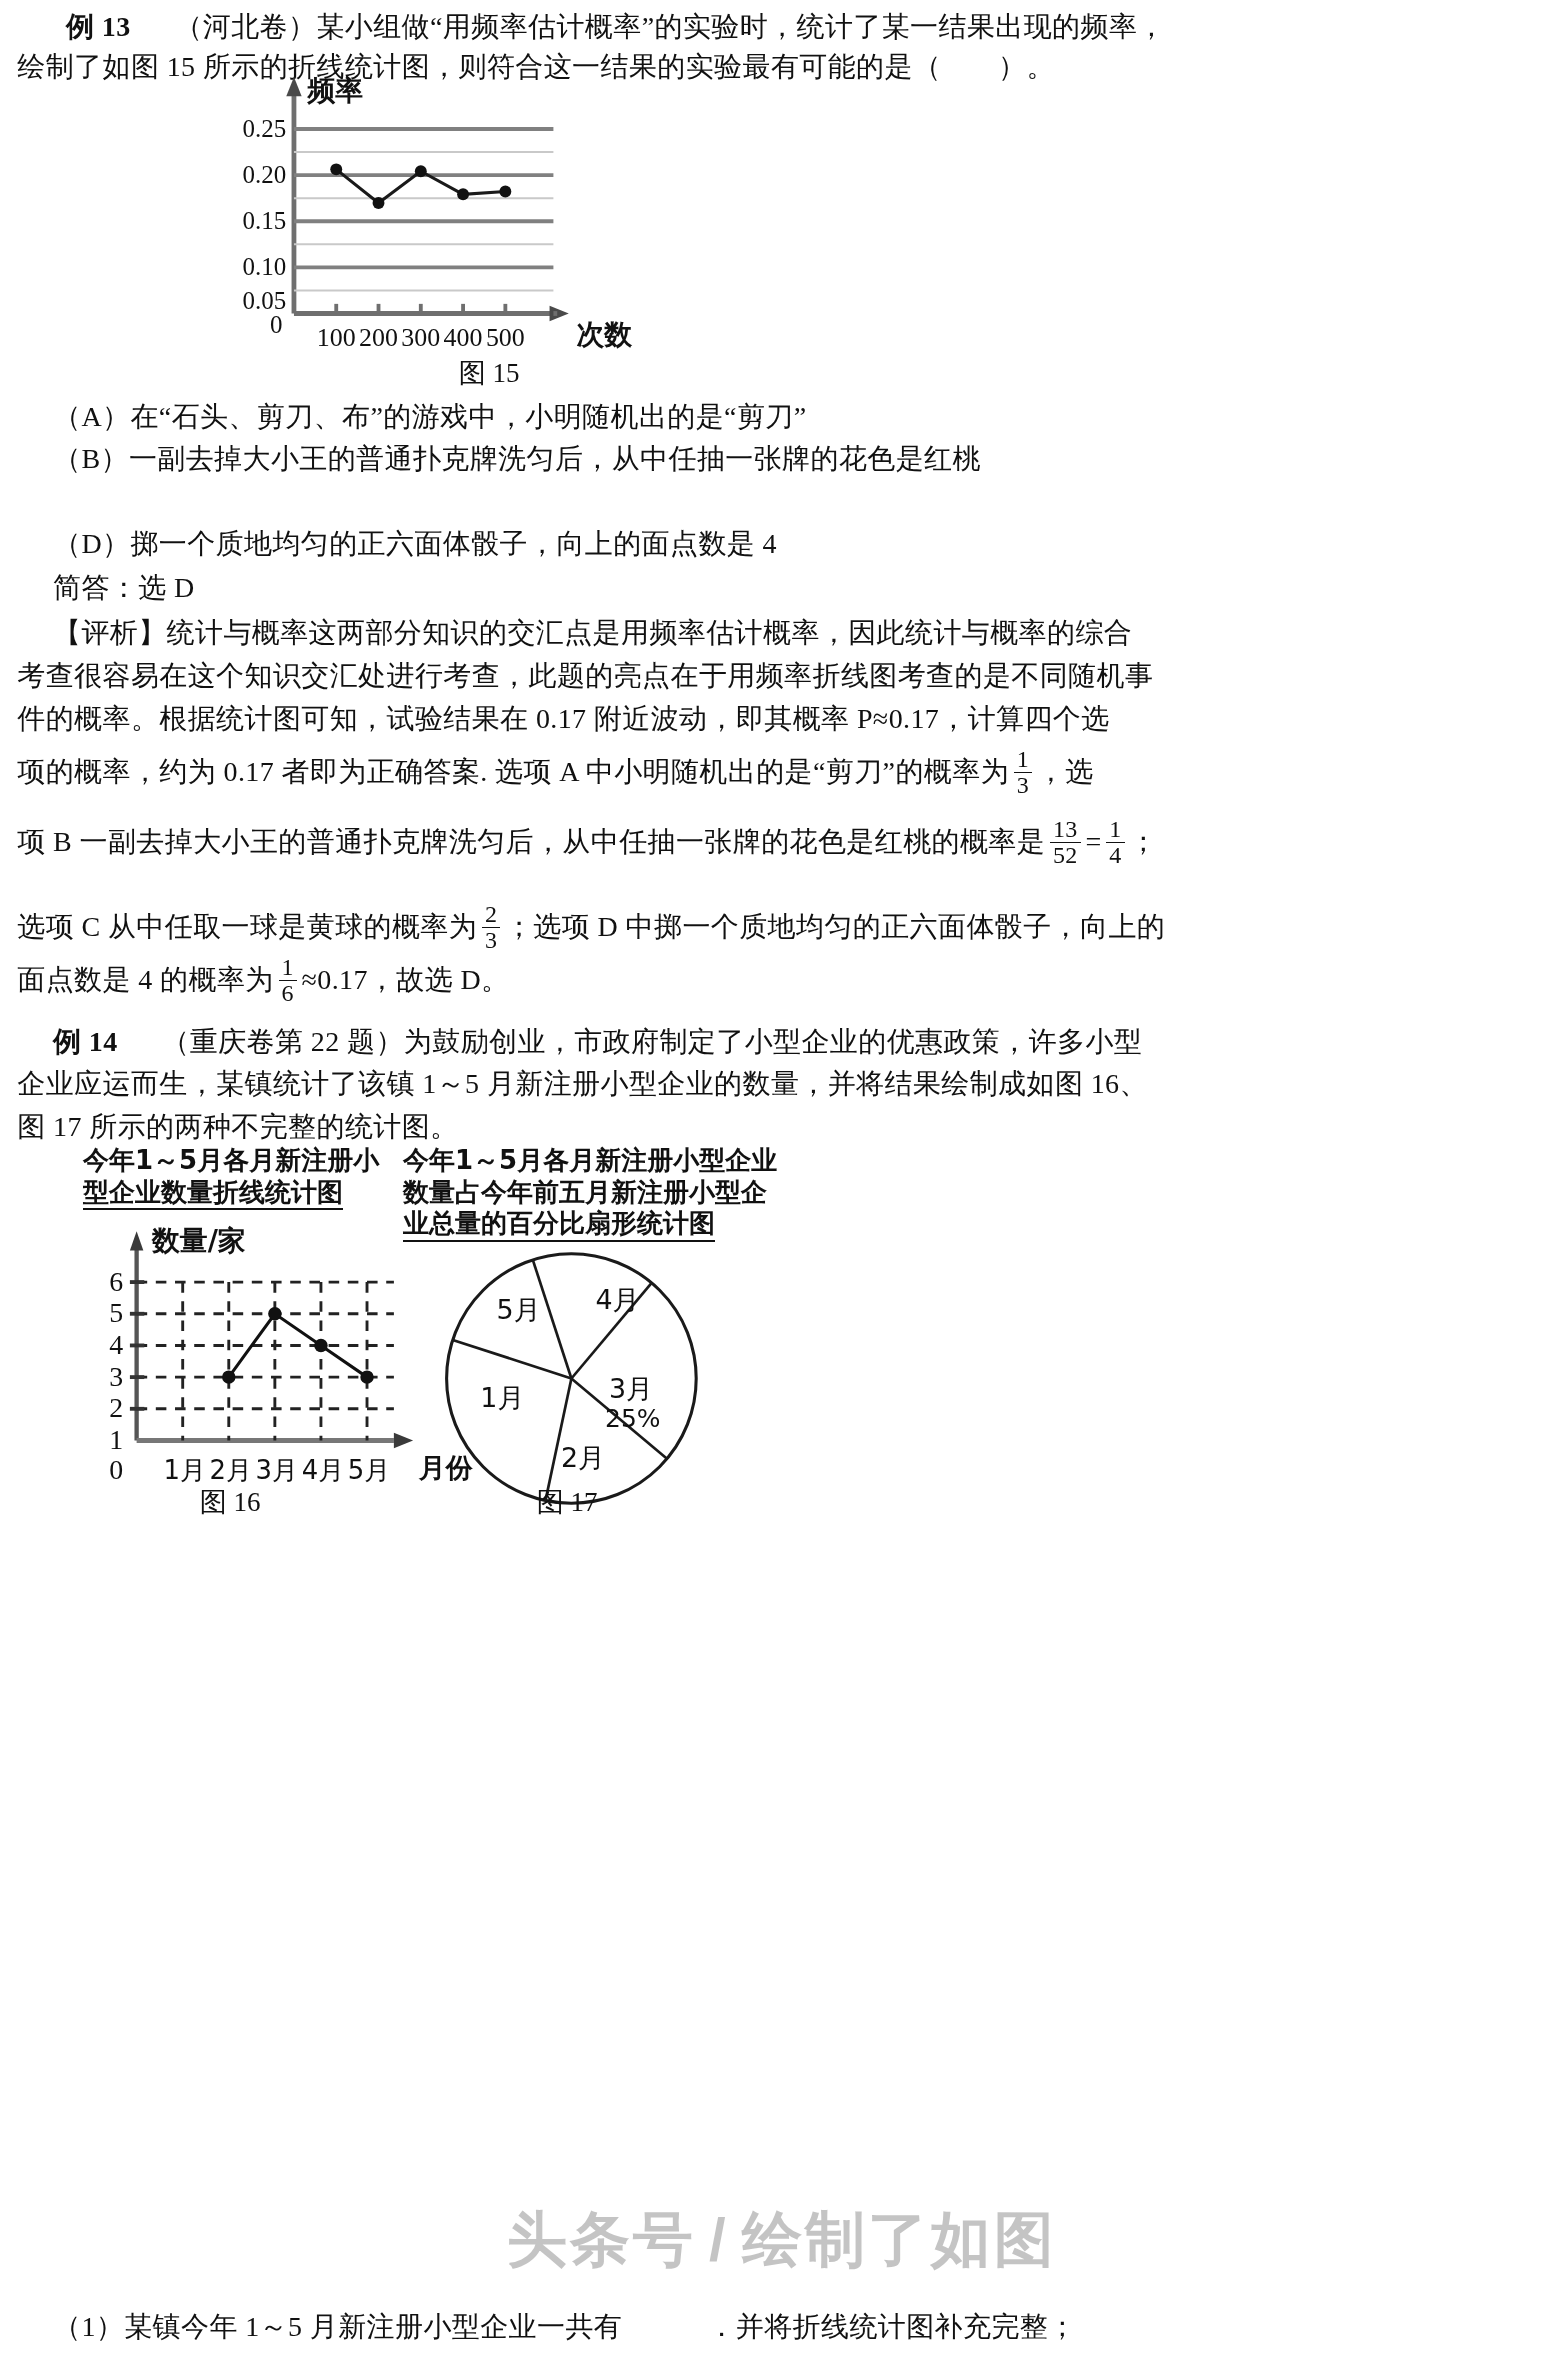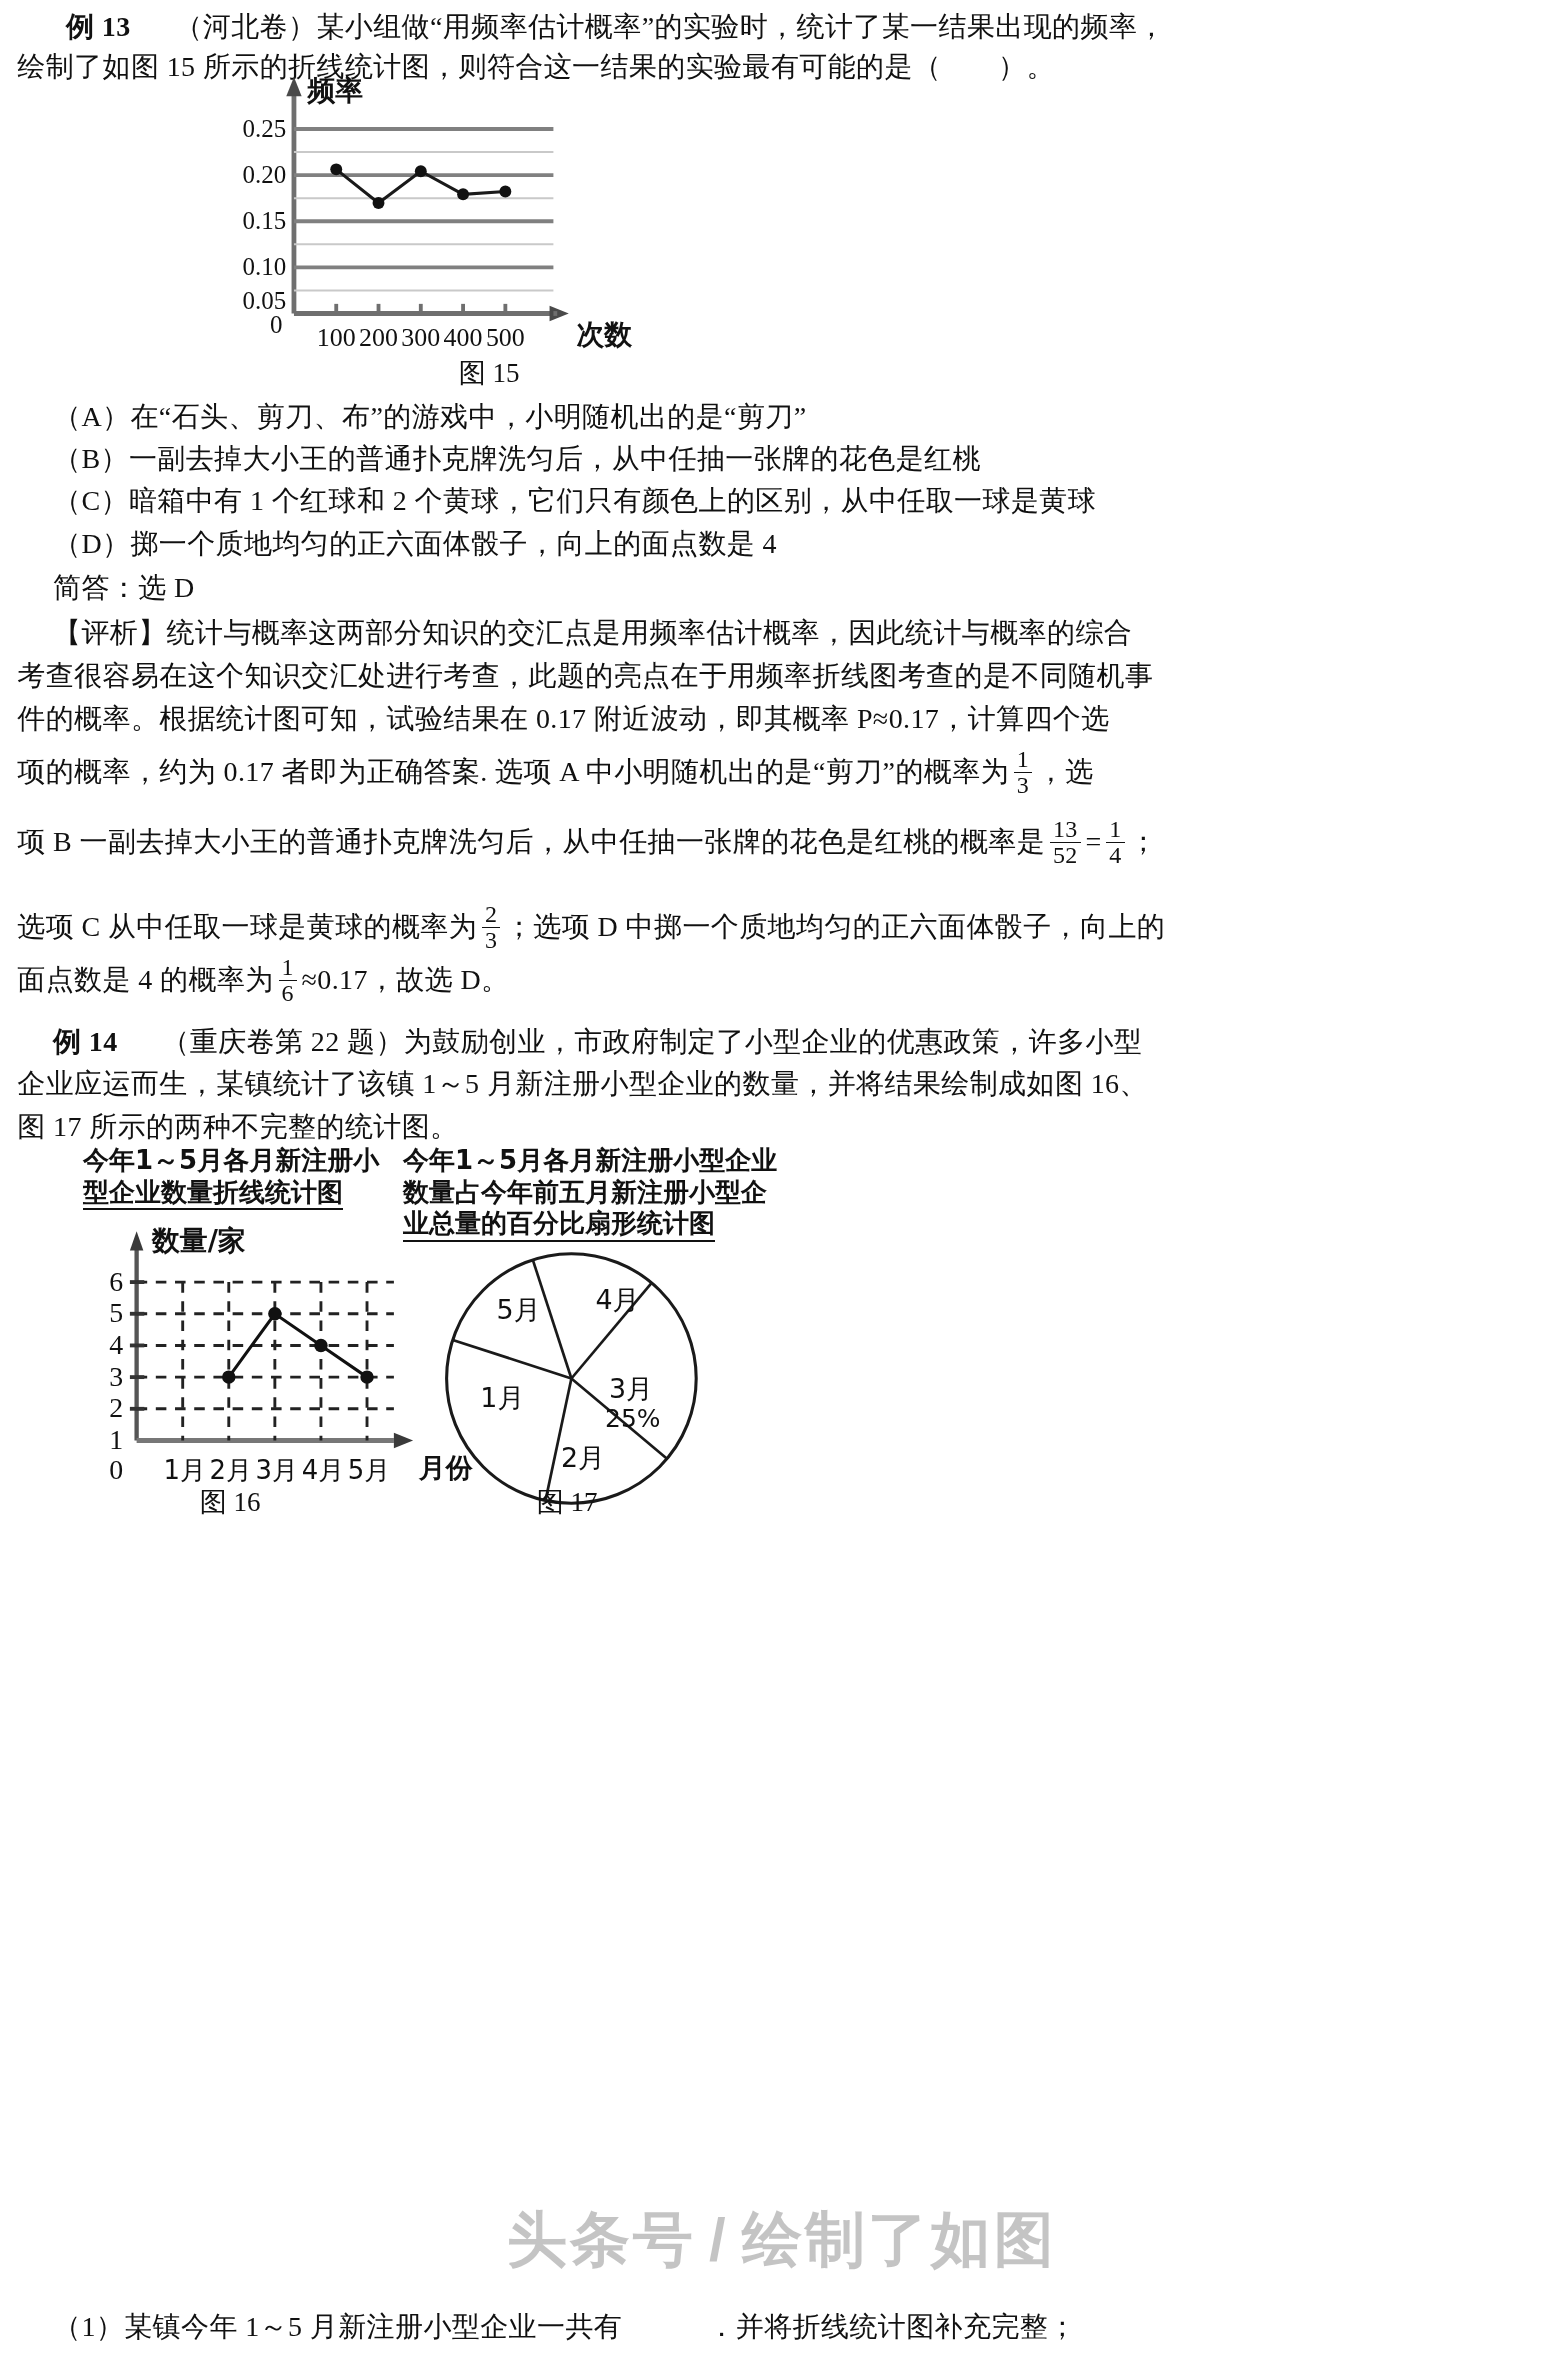--- a/index.html
+++ b/index.html
@@ -105,21 +105,20 @@
 
       <text x="92" y="26" font-family="DejaVu Sans, sans-serif" font-weight="bold" font-size="29" fill="#111">频率</text>
       <text x="372" y="280" font-family="DejaVu Sans, sans-serif" font-weight="bold" font-size="29" fill="#111">次数</text>
     </svg>
   </div>
 
   <div class="tline cap" style="left:4px;top:355px;width:970px;">图 15</div>
 
   <div class="tline para" style="left:53px;top:396px;width:1470px;">（A）在“石头、剪刀、布”的游戏中，小明随机出的是“剪刀”</div>
   <div class="tline para" style="left:53px;top:438px;width:1470px;">（B）一副去掉大小王的普通扑克牌洗匀后，从中任抽一张牌的花色是红桃</div>
-  <div class="tline para" style="left:53px;top:480px;width:1470px;">（C）暗箱中有 1 个红球和 2 个黄球，它们只有颜色上的区别，从中任取一球是黄球</div>
   <div class="tline para" style="left:53px;top:523px;width:1470px;">（D）掷一个质地均匀的正六面体骰子，向上的面点数是 4</div>
 
   <div class="tline para" style="left:53px;top:567px;width:1470px;">简答：选 D</div>
 
   <div class="tline para" style="left:53px;top:612px;width:1470px;">
     <span>【评析】</span><span>统计与概率这两部分知识的交汇点是用频率估计概率，因此统计与概率的综合</span>
   </div>
   <div class="tline para" style="left:17.3px;top:655px;width:1499px;">考查很容易在这个知识交汇处进行考查，此题的亮点在于用频率折线图考查的是不同随机事</div>
   <div class="tline para" style="left:17.3px;top:698px;width:1499px;">件的概率。根据统计图可知，试验结果在 0.17 附近波动，即其概率 P≈0.17，计算四个选</div>
 

